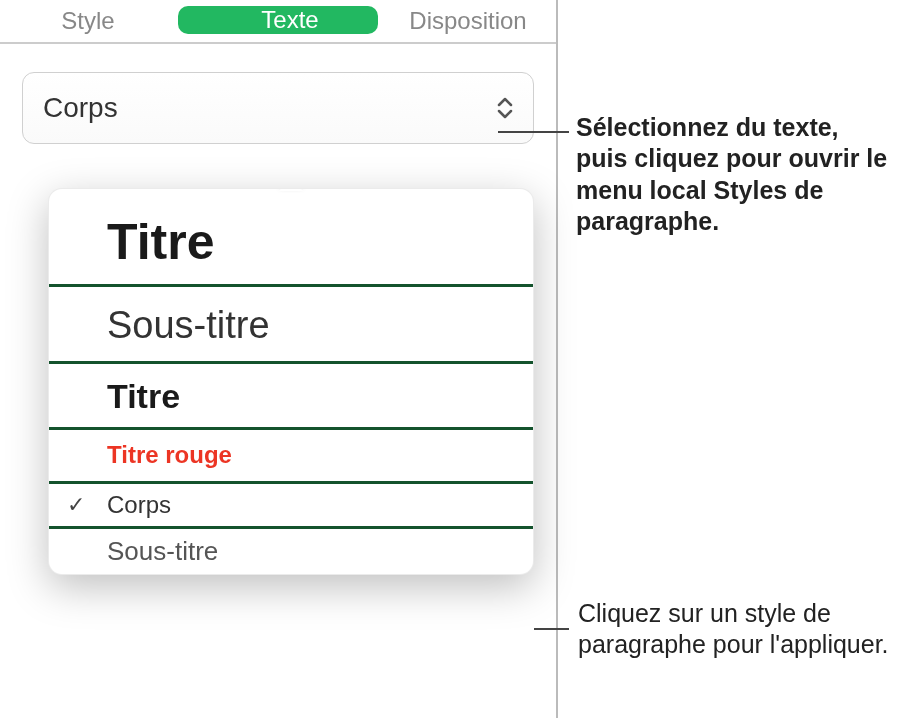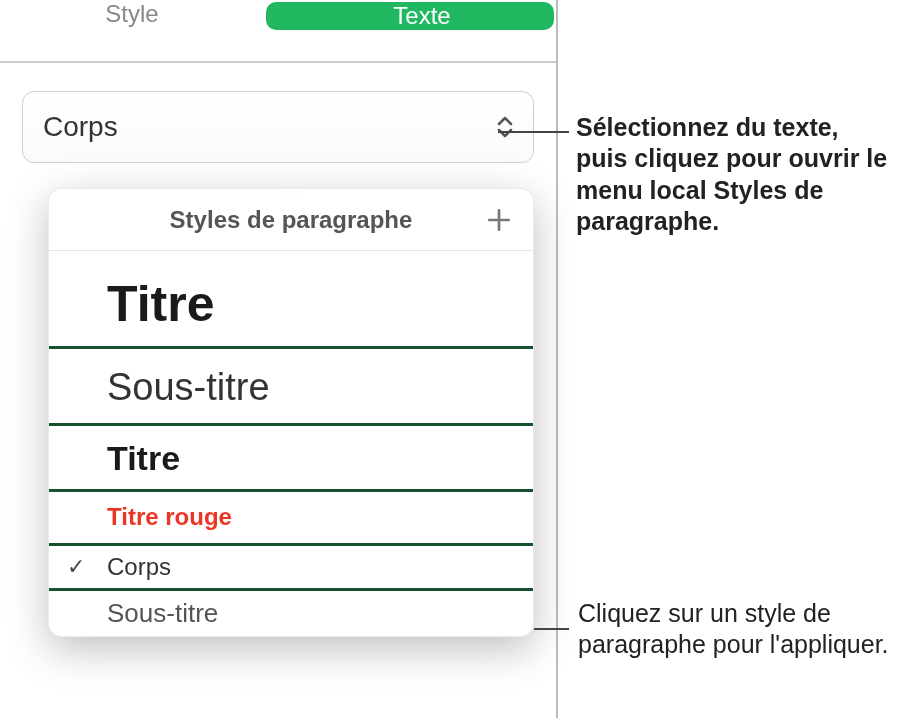--- a/index.html
+++ b/index.html
@@ -14,22 +14,22 @@
     .panel {
       width: 558px;
       height: 718px;
       border-right: 2px solid #bbb;
       position: relative;
       background: #fff;
     }
     
     .tabs {
       display: flex;
-      height: 63px;
-      align-items: flex-start;
+      height: 44px;
+      align-items: center;
       border-bottom: 2px solid #ccc;
     }
     .tab {
       flex: 1;
       display: flex;
       align-items: center;
       justify-content: center;
       font-size: 24px;
       color: #888;
       cursor: pointer;
@@ -176,46 +176,39 @@
     .line-2 { top: 628px; left: 534px; width: 35px; }
   </style>
 </head>
 <body>
 
 <div class="panel">
 
   <div class="tabs">
     <div class="tab">Style</div>
     <div class="tab active">Texte</div>
+    <div class="tab">Disposition</div>
   </div>
 
   <div class="style-select-wrap">
     <div class="style-select">
       <span>Corps</span>
       <span class="chevrons">
         <svg viewBox="0 0 16 10">
             <path d="M2 8 L8 2 L14 8" stroke="currentColor" stroke-width="2.5" fill="none" stroke-linecap="round" stroke-linejoin="round"></path>
           </svg>
         <svg viewBox="0 0 16 10">
             <path d="M2 2 L8 8 L14 2" stroke="currentColor" stroke-width="2.5" fill="none" stroke-linecap="round" stroke-linejoin="round"></path>
           </svg>
       </span>
     </div>
   </div>
 
   <div class="popover">
     <div class="popover-arrow"></div>
-    <div class="popover-header">
-      <span class="popover-title">Styles de paragraphe</span>
-      <span class="plus-btn">
-        <svg viewBox="0 0 24 24">
-            <path d="M12 3 V21 M3 12 H21" stroke="currentColor" stroke-width="2.5" stroke-linecap="round"></path>
-          </svg>
-      </span>
-    </div>
     <div class="popover-list">
       <div class="style-item s-titre-big">
         <span>Titre</span>
       </div>
       <div class="style-item s-sous-titre-big">
         <span>Sous-titre</span>
       </div>
       <div class="style-item s-titre-mid">
         <span>Titre</span>
       </div>

